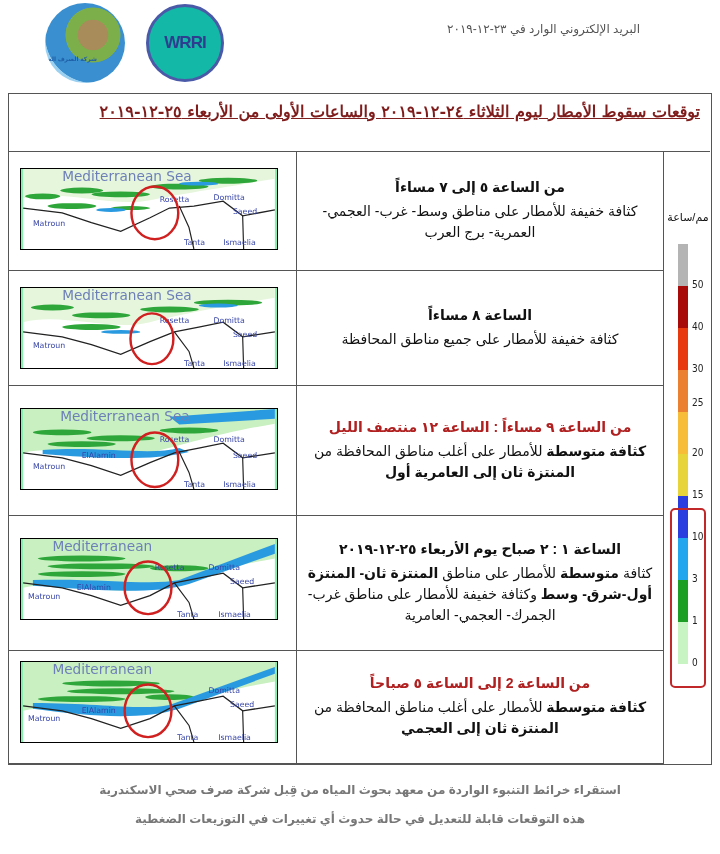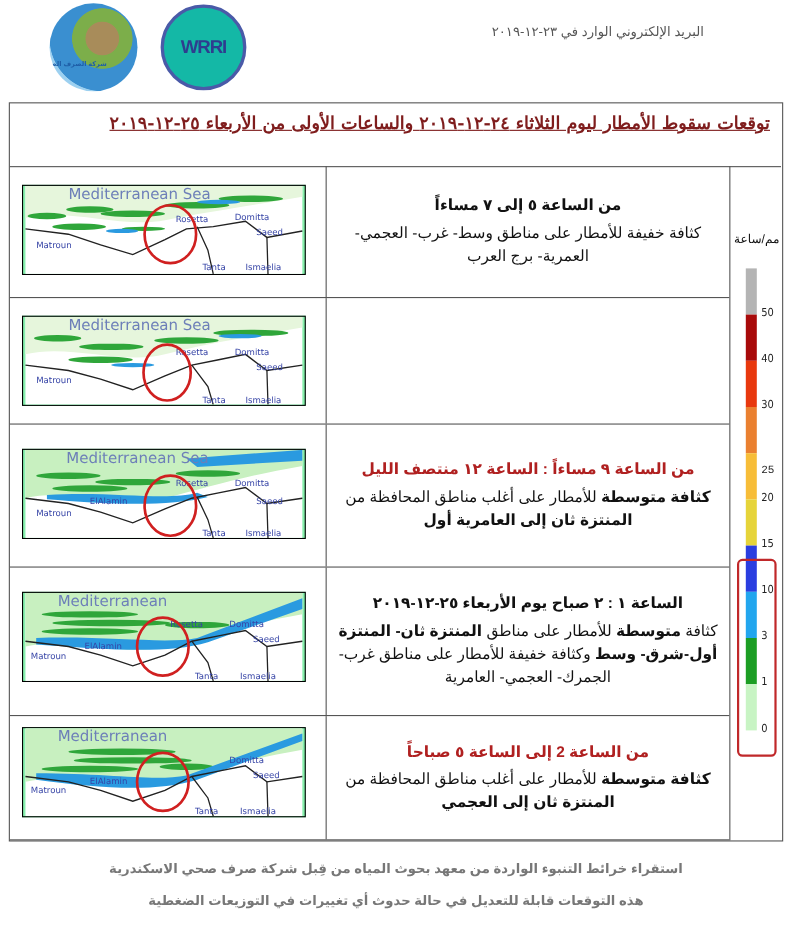--- a/index.html
+++ b/index.html
@@ -121,20 +121,24 @@
           <text x="10" y="62" font-size="8" fill="#3644a6" font-family="DejaVu Sans, sans-serif">Matroun</text>
           <text x="140" y="36" font-size="8" fill="#3644a6" font-family="DejaVu Sans, sans-serif">Rosetta</text>
           <text x="195" y="36" font-size="8" fill="#3644a6" font-family="DejaVu Sans, sans-serif">Domitta</text>
           <text x="215" y="50" font-size="8" fill="#3644a6" font-family="DejaVu Sans, sans-serif">Saeed</text>
           <text x="165" y="80" font-size="8" fill="#3644a6" font-family="DejaVu Sans, sans-serif">Tanta</text>
           <text x="205" y="80" font-size="8" fill="#3644a6" font-family="DejaVu Sans, sans-serif">Ismaelia</text>
           <ellipse cx="132" cy="52" rx="22" ry="26" stroke="#d02020" stroke-width="2.5" fill="none"></ellipse>
         </svg>
       </div>
     </div>
+    <div class="text-cell">
+      <div class="time-heading">الساعة ٨ مساءاً</div>
+      <div class="desc">كثافة خفيفة للأمطار على جميع مناطق المحافظة</div>
+    </div>
   </div>
 
   <div class="row" style="top:292px;height:130px;">
     <div class="map-cell">
       <div class="map" style="top:22px;">
         <svg viewBox="0 0 258 82">
           <rect width="258" height="82" fill="#fff"></rect>
           <path d="M0 45 C40 35 90 55 130 45 S200 25 258 15 L258 0 L0 0 Z" fill="#c8f0c0"></path>
           <g fill="#2fa63a">
               <ellipse cx="40" cy="24" rx="30" ry="3"></ellipse>
@@ -245,21 +249,21 @@
       <div style="height:42px;background:#f7bd38;"></div>
       <div style="height:42px;background:#e6d43a;"></div>
       <div style="height:42px;background:#2a3ee0;"></div>
       <div style="height:42px;background:#22a6ee;"></div>
       <div style="height:42px;background:#1c9e24;"></div>
       <div style="height:42px;background:#c8f4c4;"></div>
     </div>
     <span class="legend-label" style="top:128px;">50</span>
     <span class="legend-label" style="top:170px;">40</span>
     <span class="legend-label" style="top:212px;">30</span>
-    <span class="legend-label" style="top:272px;font-family:Liberation Mono, monospace;">25</span>
+    <span class="legend-label" style="top:246px;">25</span>
     <span class="legend-label" style="top:296px;">20</span>
     <span class="legend-label" style="top:338px;">15</span>
     <span class="legend-label" style="top:380px;">10</span>
     <span class="legend-label" style="top:422px;">3</span>
     <span class="legend-label" style="top:464px;">1</span>
     <span class="legend-label" style="top:506px;">0</span>
     <div class="legend-highlight"></div>
   </div>
 </div>
 

